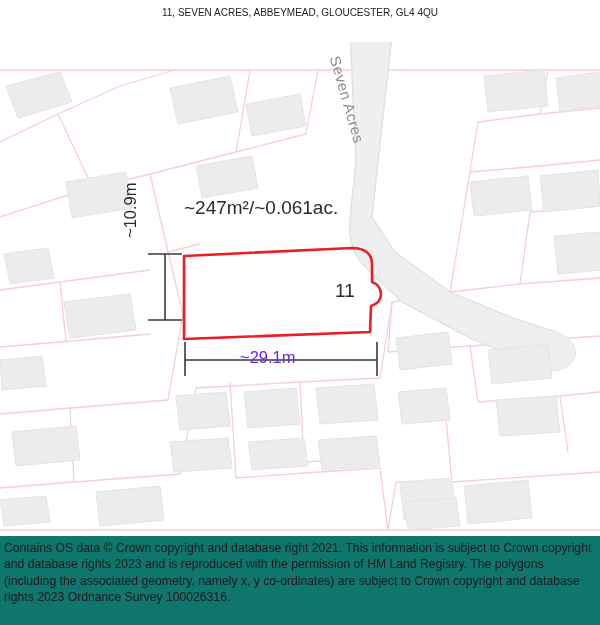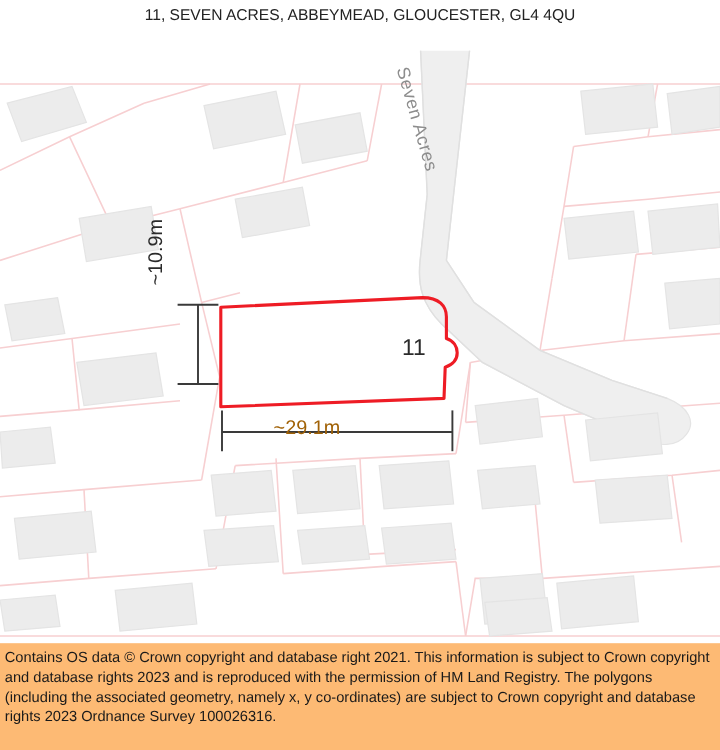--- a/index.html
+++ b/index.html
@@ -25,21 +25,21 @@
     position: absolute;
     top: 0;
     left: 0;
     width: 600px;
     height: 42px;
     text-align: center;
     padding-top: 5px;
     box-sizing: border-box;
   }
   .header .title {
-    font-size: 13px;
+    font-size: 10px;
     line-height: 16px;
     color: #222;
   }
   .header .subtitle {
     font-size: 12.5px;
     line-height: 16px;
     color: #222;
   }
 
   
@@ -70,24 +70,24 @@
     color: #2b2b2b;
   }
   #plot-number {
     left: 298px;
     top: 238px;
     font-size: 19px;
     color: #2b2b2b;
     margin-left: 37px;
   }
   #width-label {
-    left: 228px;
+    left: 240px;
     top: 306px;
     font-size: 16.5px;
-    color: #a16207;
+    color: #6d28d9;
   }
   #height-label {
     left: 121px;
     top: 196px;
     font-size: 16.5px;
     color: #2b2b2b;
     transform: rotate(-90deg);
     transform-origin: left top;
   }
   #street-label {
@@ -102,21 +102,21 @@
 
   
   .footer {
     position: absolute;
     left: 0;
     top: 536px;
     width: 600px;
     height: 89px;
     box-sizing: border-box;
     padding: 4px 6px 0 4px;
-    background: #fdba74;
+    background: #0f766e;
   }
   .footer p {
     margin: 0;
     font-size: 12.2px;
     line-height: 16.4px;
     color: #1a1a1a;
   }
 </style>
 </head>
 <body>
@@ -234,20 +234,21 @@
       </g>
 
       <g stroke="#3a3a3a" stroke-width="1.6">
         <line x1="148" y1="212" x2="182" y2="212"></line>
         <line x1="148" y1="278" x2="182" y2="278"></line>
         <line x1="165" y1="212" x2="165" y2="278"></line>
       </g>
     </svg>
 
     <div class="map-label" id="street-label">Seven Acres</div>
+    <div class="map-label" id="area-label">~247m²/~0.061ac.</div>
     <div class="map-label" id="plot-number">11</div>
     <div class="map-label" id="width-label">~29.1m</div>
     <div class="map-label" id="height-label">~10.9m</div>
   </div>
 
   <div class="footer">
     <p>Contains OS data © Crown copyright and database right 2021. This information is subject to Crown copyright and database rights 2023 and is reproduced with the permission of HM Land Registry. The polygons (including the associated geometry, namely x, y co-ordinates) are subject to Crown copyright and database rights 2023 Ordnance Survey 100026316.</p>
   </div>
 
 </div>

